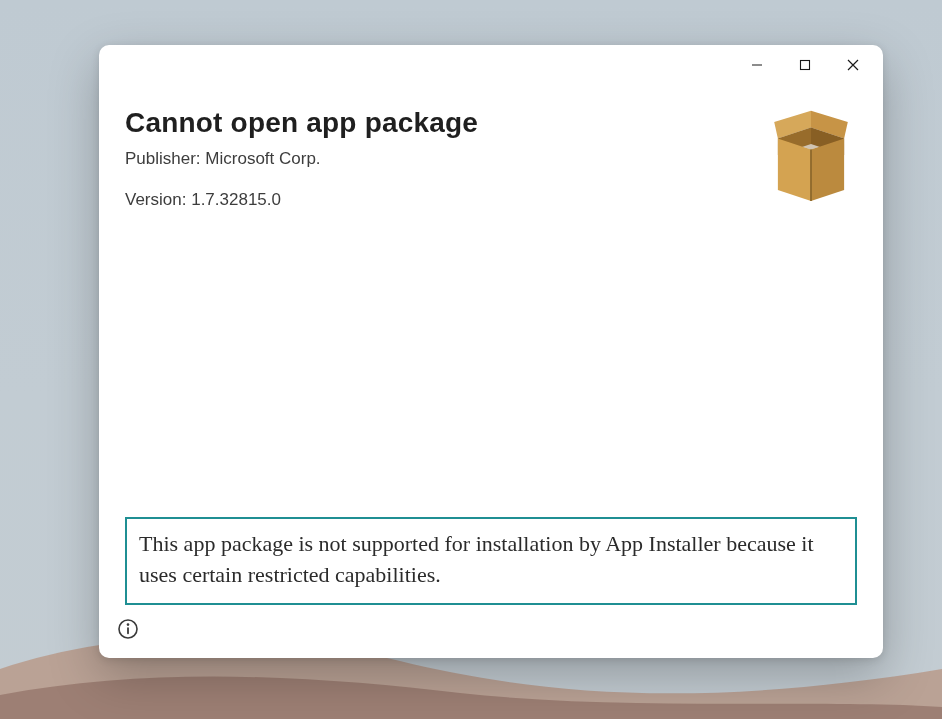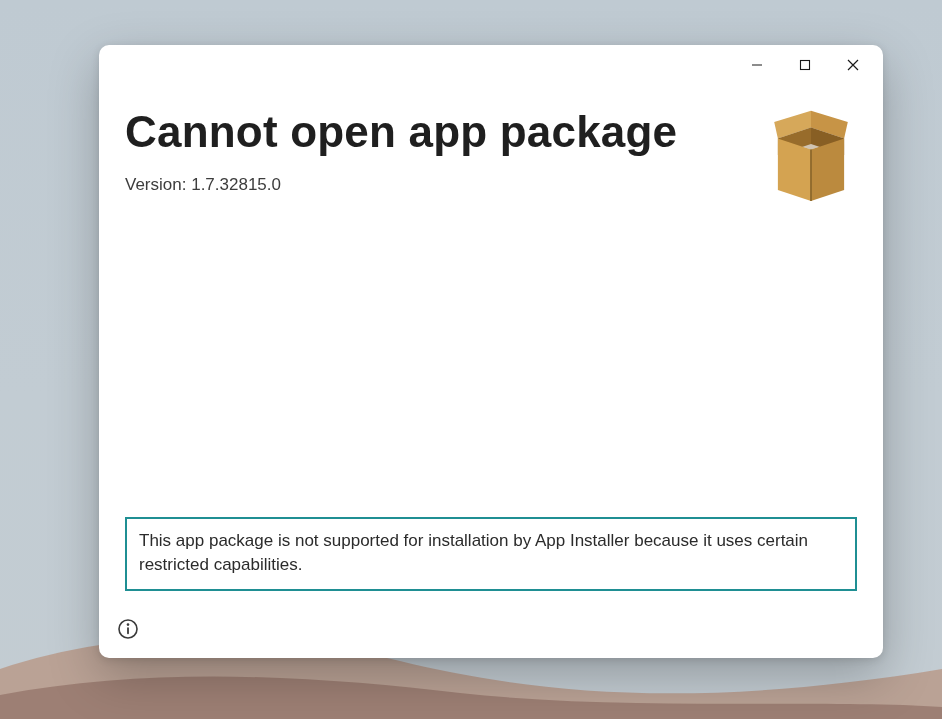--- a/index.html
+++ b/index.html
@@ -27,35 +27,35 @@
     }
     .winbtn{
       width:48px; height:34px; display:flex; align-items:center; justify-content:center;
       color:#1a1a1a; border:none; background:transparent; cursor:default;
     }
     .winbtn svg{ display:block; }
     .content{
       position:relative; flex:1; padding:0 26px 20px 26px;
     }
     .heading{
-      margin-top:22px; font-size:44px; font-weight:600; color:#1f1f1f;
+      margin-top:22px; font-size:28px; font-weight:600; color:#1f1f1f;
       letter-spacing:.2px;
     }
     .metaline{
       margin-top:8px; font-size:17px; color:#3d3d3d; line-height:1.45;
     }
     .box-icon{
       position:absolute; top:22px; right:26px; width:92px; height:96px;
     }
     .errbox{
       position:absolute; left:26px; right:26px; top:432px;
       border:2px solid #1f8f93; background:#fff; padding:10px 12px 12px 12px;
     }
     .errbox p{
-      font-size:17px; color:#2b2b2b; line-height:1.4;
+      font-size:22px; color:#2b2b2b; line-height:1.4;font-family:Liberation Serif, serif;
     }
     .info-icon{
       position:absolute; left:18px; bottom:18px; width:22px; height:22px;
       color:#3a3a3a;
     }
   </style>
 </head>
 <body>
 
 <div class="wallpaper-dunes">
@@ -101,20 +101,24 @@
         <polygon points="86,34 50,46 50,102 86,90" fill="#bb8a3e"></polygon>
 
         <rect x="49" y="46" width="2" height="56" fill="#8f6a2d"></rect>
 
         <polygon points="14,34 50,46 86,34 50,22" fill="#7a5522" opacity=".35"></polygon>
       </svg>
     </div>
 
     <h1 class="heading">Cannot open app package</h1>
 
+    <div class="metaline">
+      <span>Publisher:</span>
+      <span>Microsoft Corp.</span>
+    </div>
     <div class="metaline" style="margin-top:16px">
       <span>Version:</span>
       <span>1.7.32815.0</span>
     </div>
 
     <div class="errbox">
       <p>This app package is not supported for installation by App Installer because it uses certain restricted capabilities.</p>
     </div>
 
     <div class="info-icon">

